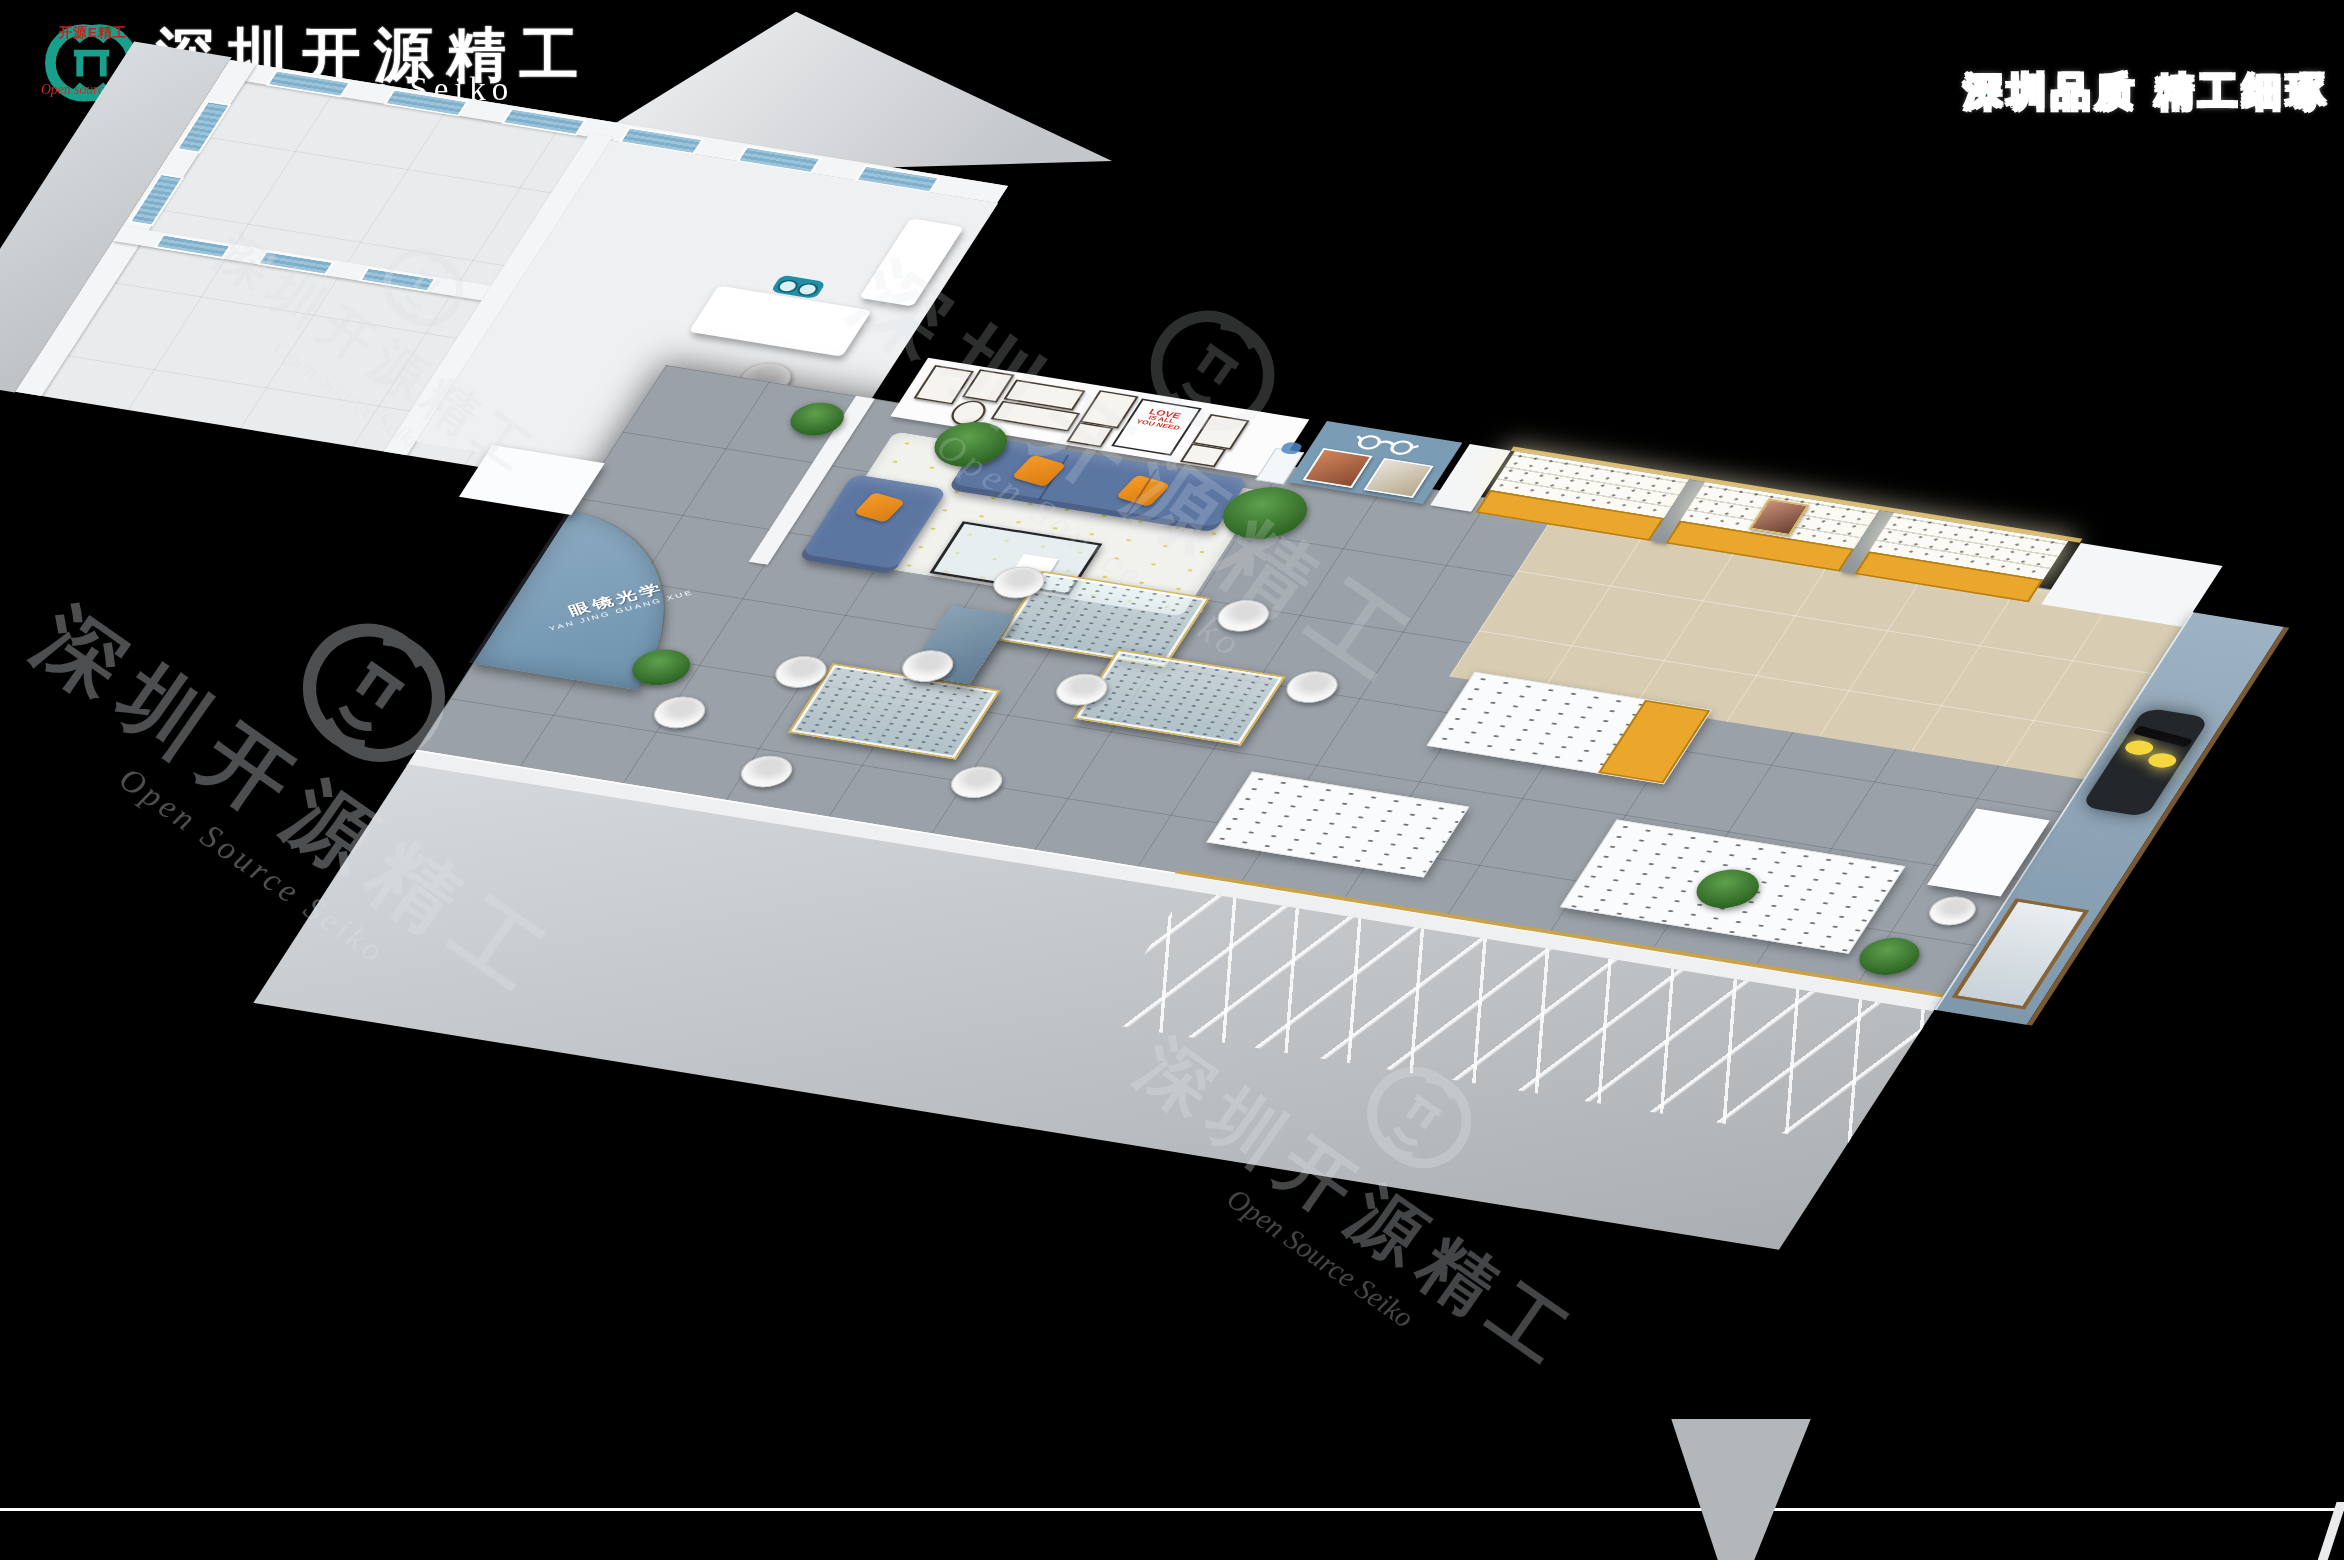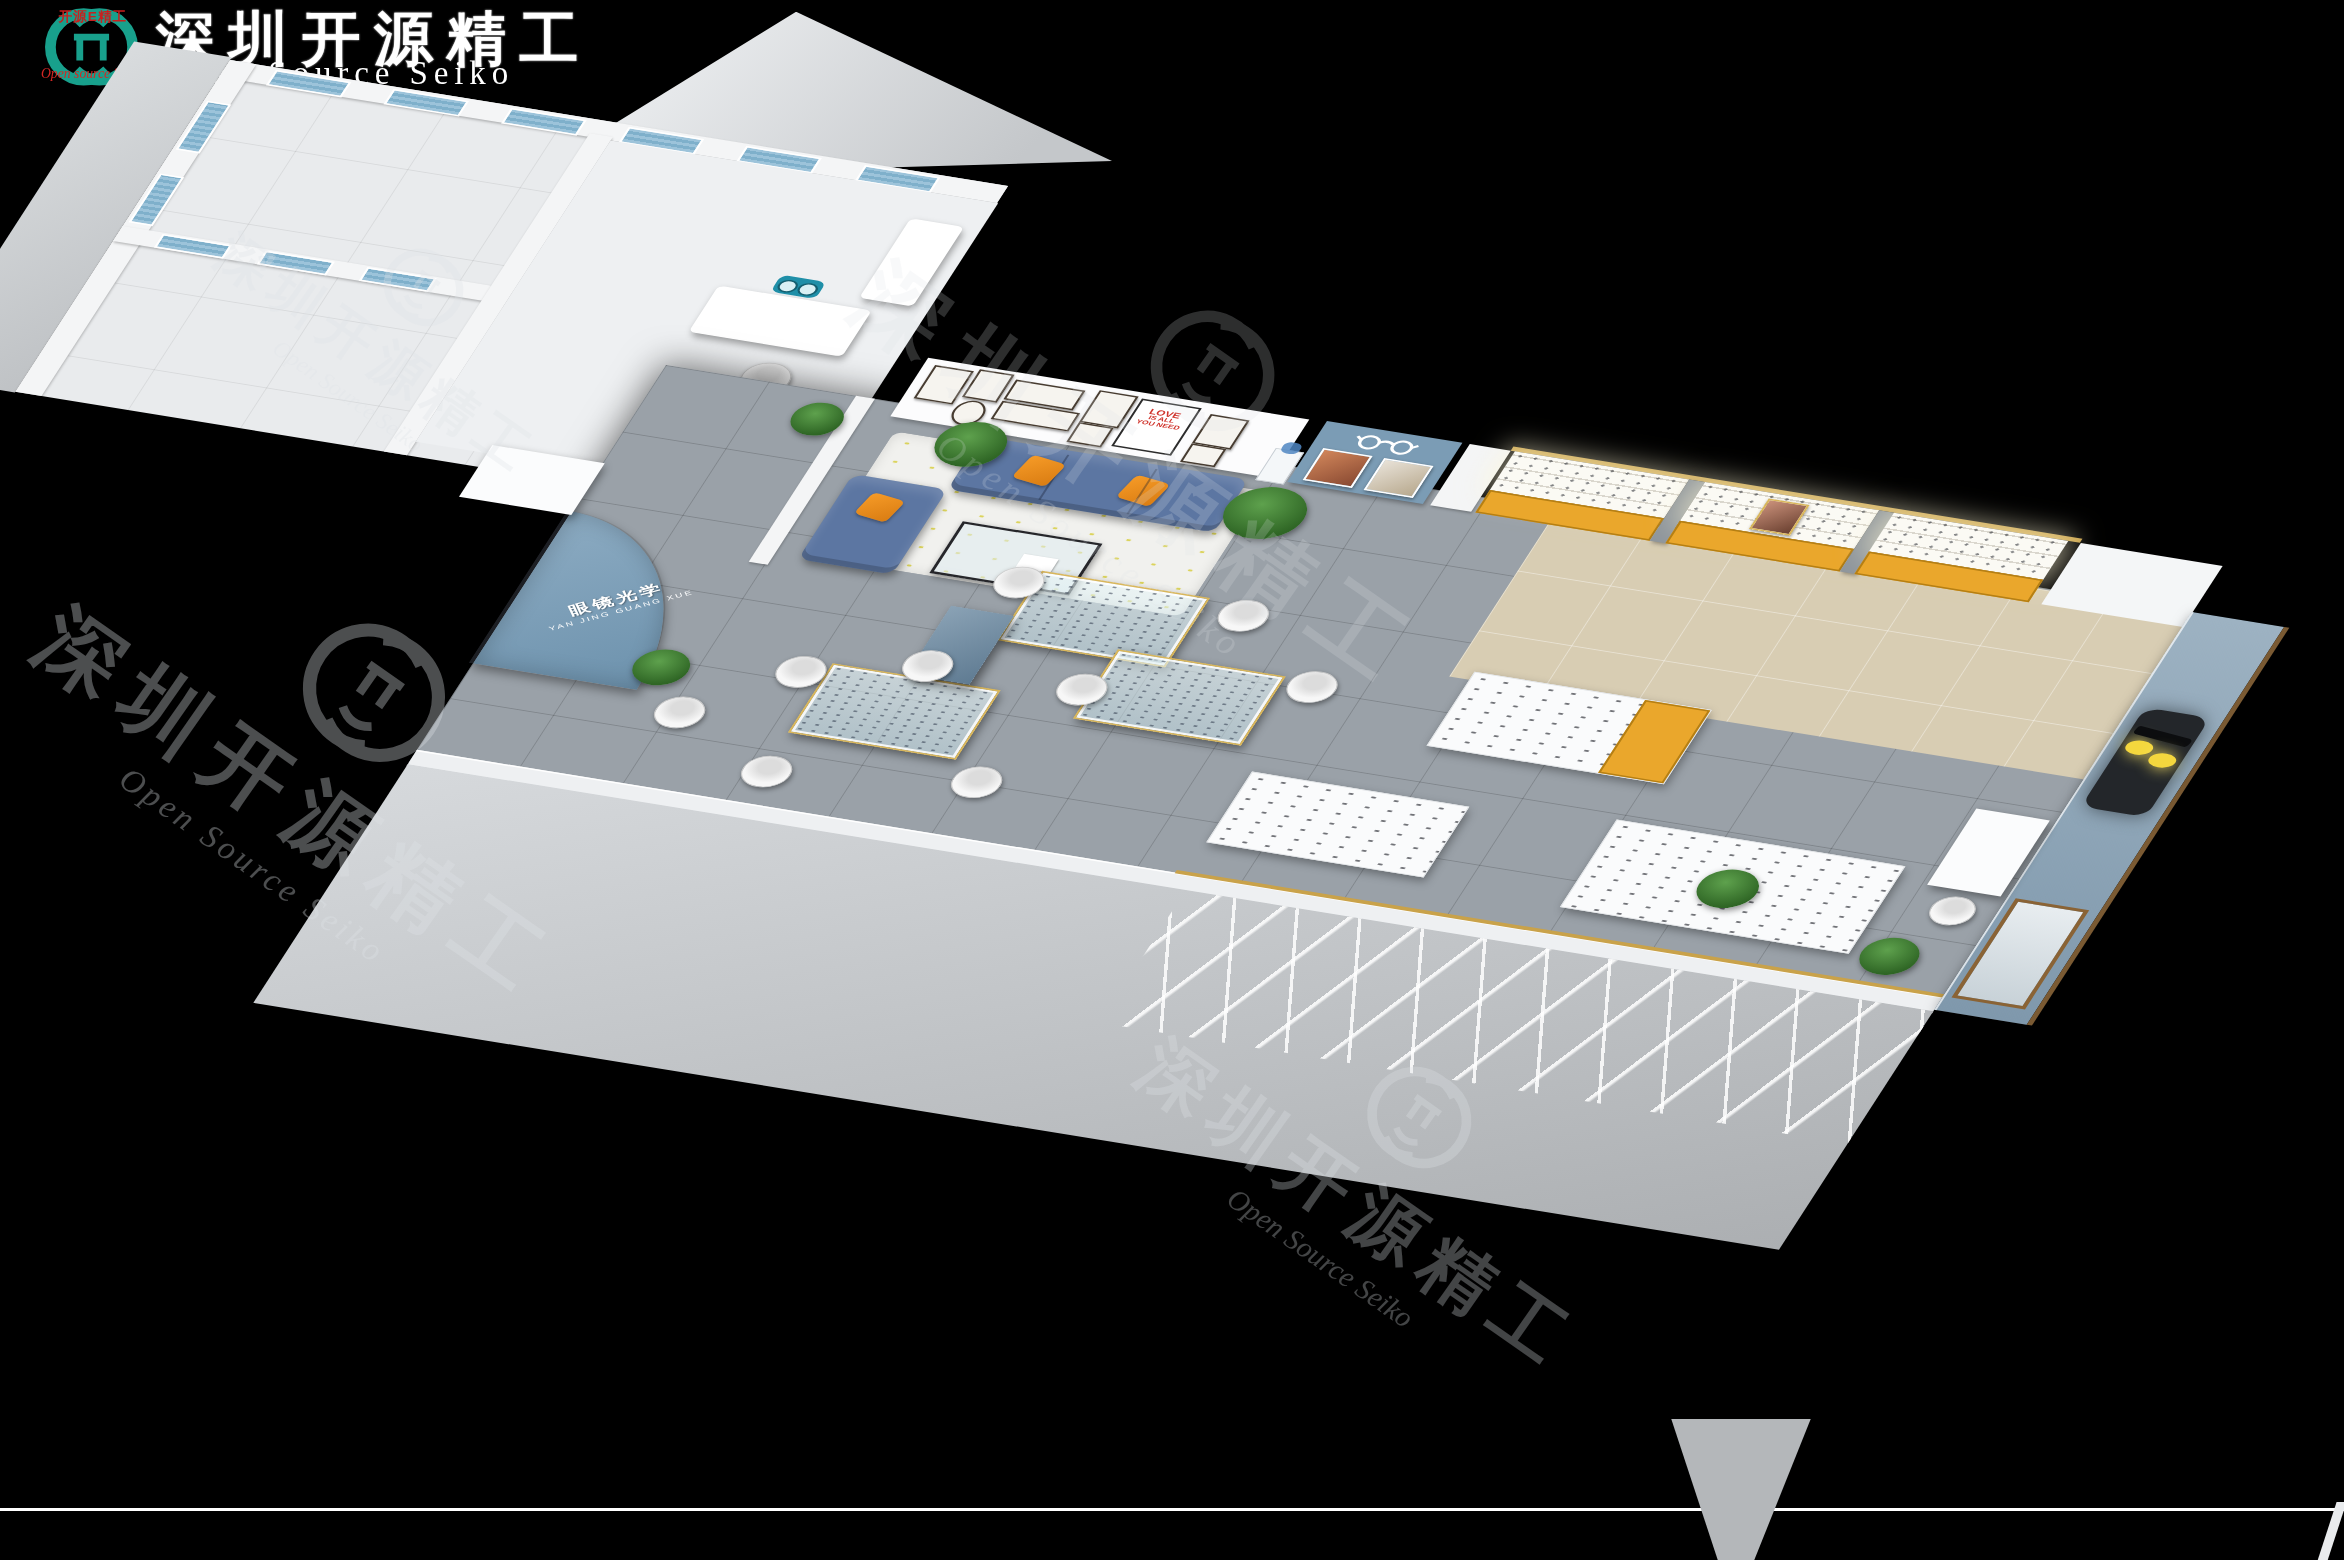--- a/index.html
+++ b/index.html
@@ -1,20 +1,20 @@
 <!DOCTYPE html>
 <html><head>
 <meta charset="utf-8">
 <style>
   html,body{margin:0;padding:0;background:#000;}
   .stage{position:relative;width:2344px;height:1560px;background:#000;overflow:hidden;
          font-family:"Liberation Sans",sans-serif;margin:0 auto;}
 
   
-  .header{position:absolute;left:0;top:0;width:2344px;height:98px;z-index:4;}
+  .header{position:absolute;left:0;top:16px;width:2344px;height:98px;z-index:4;}
   .logo-box{position:absolute;left:23.4px;top:2px;width:137px;height:90px;}
   .logo-seal{position:absolute;left:35px;top:5.9px;font-size:13.7px;font-weight:700;color:#c8201e;letter-spacing:1px;white-space:nowrap;}
   .logo-sub{position:absolute;left:17.6px;top:64px;font-size:13.7px;font-style:italic;color:#d42724;white-space:nowrap;font-family:"Liberation Serif",serif;}
   .title-cn{position:absolute;left:156px;top:0px;font-size:59px;font-weight:900;color:#fff;letter-spacing:13.7px;white-space:nowrap;
             font-family:"Liberation Sans",sans-serif;text-shadow:0 0 2px #fff;}
   .title-en{position:absolute;left:159px;top:55px;font-size:33px;color:#fff;letter-spacing:5.9px;white-space:nowrap;
             font-family:"Liberation Serif",serif;}
   .slogan{position:absolute;right:13.7px;top:49px;font-size:39px;font-weight:900;letter-spacing:4.9px;white-space:nowrap;
           color:#1c3f7d;-webkit-text-stroke:2px #ffffff;
           text-shadow:-2px -2px 0 #fff,2px -2px 0 #fff,-2px 2px 0 #fff,2px 2px 0 #fff,0 0 6.8px rgba(255,255,255,.9);}
@@ -332,20 +332,21 @@
         <path d="M86 22 A34 34 0 1 0 86 70" fill="none" stroke="#18a08c" stroke-width="11"></path>
         <path d="M54 22 A34 34 0 1 1 54 70" fill="none" stroke="#18a08c" stroke-width="11"></path>
         <path d="M52 36 h36 M58 36 v24 M82 36 v24" fill="none" stroke="#18a08c" stroke-width="7"></path>
         <path d="M54 76 q16 10 32 0" fill="none" stroke="#18a08c" stroke-width="6"></path>
       </svg>
       <div class="logo-seal">开源E精工</div>
       <div class="logo-sub">Open source Seiko</div>
     </div>
     <div class="title-cn">深圳开源精工</div>
     <div class="title-en">Open Source Seiko</div>
+    <div class="slogan">深圳品质 精工细琢</div>
   </div>
 
   <div class="footer-tri"></div>
   <div class="corner-sliver"></div>
   <div class="footer-line"></div>
 
 </div>
 
 
 </body></html>

